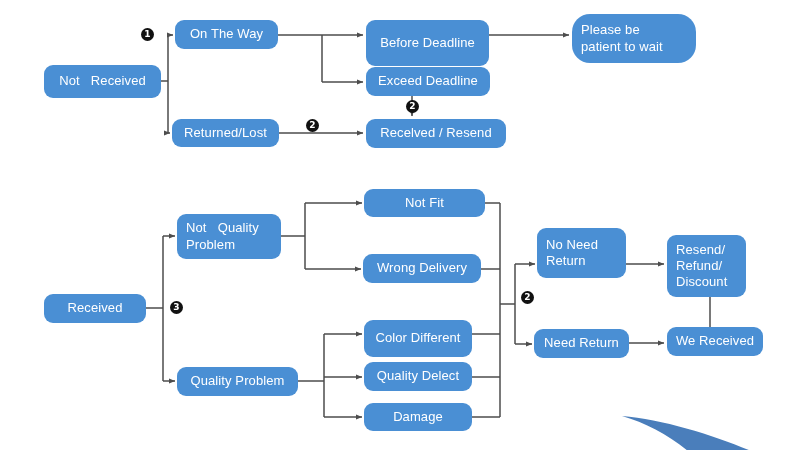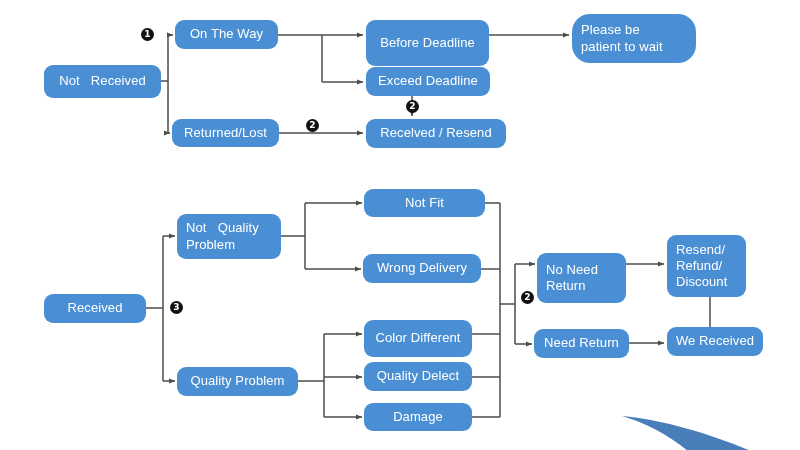--- a/index.html
+++ b/index.html
@@ -194,21 +194,21 @@
   </div>
 
   <div class="node" style="left:364px;top:362px;width:108px;height:29px;">
     <span>Quality Delect</span>
   </div>
 
   <div class="node" style="left:364px;top:403px;width:108px;height:28px;">
     <span>Damage</span>
   </div>
 
-  <div class="node left-align" style="left:537px;top:253px;width:89px;height:50px;">
+  <div class="node left-align" style="left:537px;top:228px;width:89px;height:50px;">
     <span>No Need
 Return</span>
   </div>
 
   <div class="node" style="left:534px;top:329px;width:95px;height:29px;align-items:center;">
     <span>Need Return</span>
   </div>
 
   <div class="node left-align" style="left:667px;top:235px;width:79px;height:62px;">
     <span>Resend/

